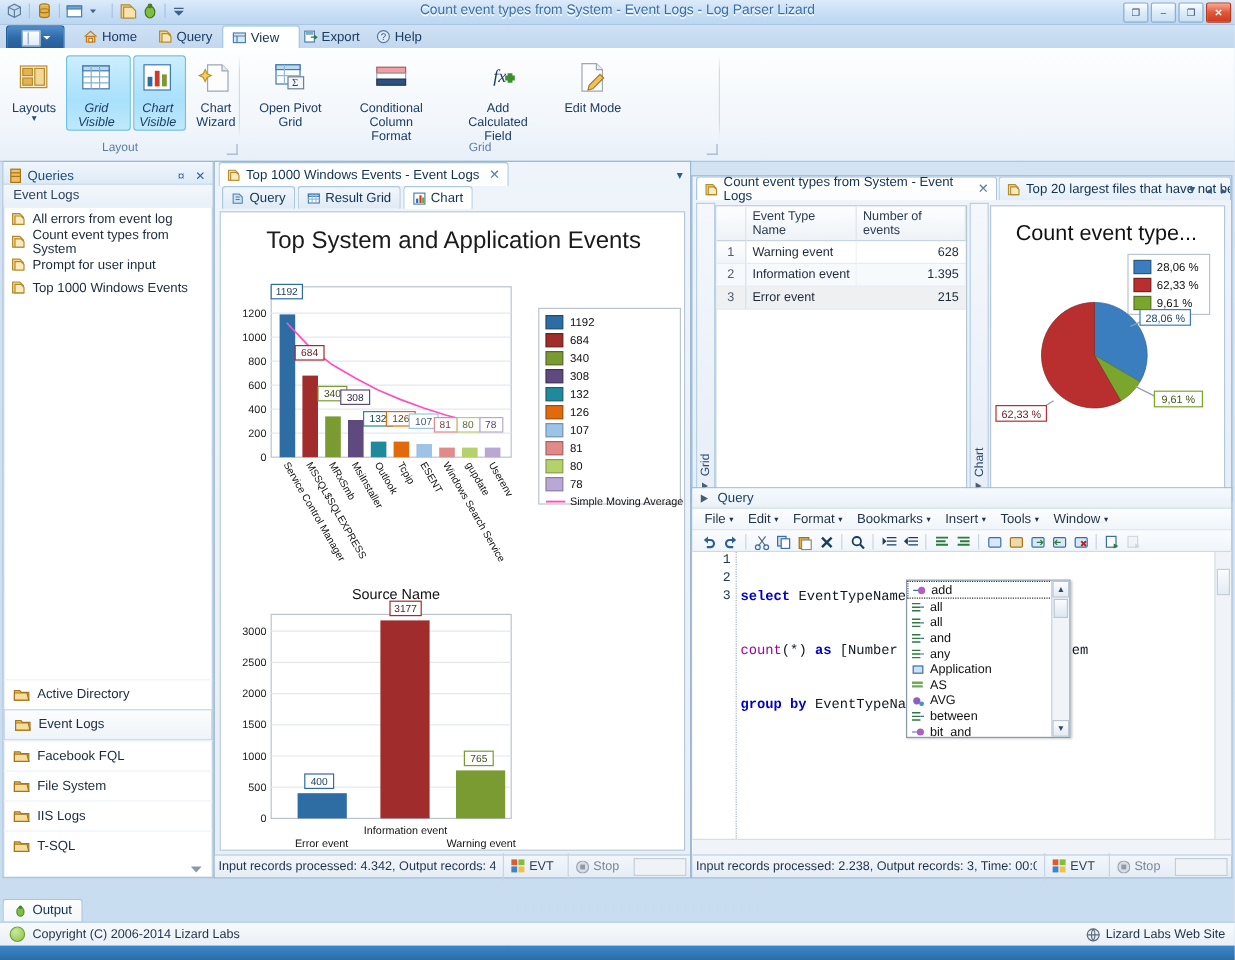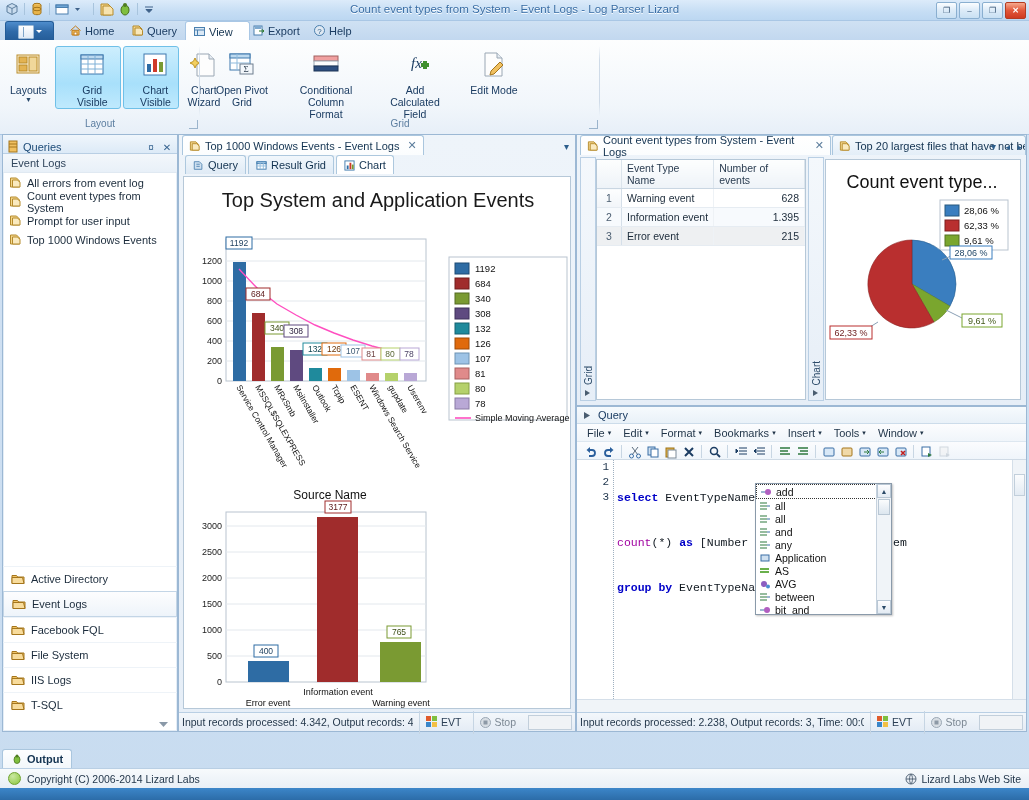--- a/index.html
+++ b/index.html
@@ -53,21 +53,21 @@
   .rgroup .gl{position:absolute;bottom:1px;left:0;right:0;text-align:center;
     font-size:10px;color:#5c7ea0;}
   .rgroup .gdiv{position:absolute;right:0;top:4px;bottom:14px;width:1px;
     background:linear-gradient(transparent,#cfdbe8 20%,#cfdbe8 80%,transparent);}
   .rgroup .dlg{position:absolute;right:2px;bottom:1px;width:8px;height:8px;
     border:1px solid #9bb4cc;border-width:0 1px 1px 0;}
   .rbtn{display:inline-flex;flex-direction:column;align-items:center;justify-content:flex-start;
     width:auto;padding:3px 6px 0 6px;border-radius:3px;text-align:center;
     font-size:10.5px;color:#1b3c62;line-height:1.15;vertical-align:top;}
   .rbtn.sel{background:linear-gradient(#cdeefd,#a8e0fb 60%,#bfe9fd);
-    border:1px solid #6fc0e8;padding:2px 5px 0 14px;}
+    border:1px solid #6fc0e8;padding:2px 5px 0 2px;font-style:italic;}
   .ricon{width:32px;height:32px;margin-bottom:3px;position:relative;display:block;}
 
   
   .work{position:absolute;left:0;right:0;top:134px;bottom:68px;}
 
   
   .qpanel{position:absolute;left:2px;top:0;width:174px;bottom:0;
     background:#fff;border:1px solid #9cb8d4;box-shadow:0 0 0 1px #e4edf6 inset;}
   .qhead{height:18px;background:linear-gradient(#f0f6fc,#dceaf7);
     border-bottom:1px solid #b9cfe4;display:flex;align-items:flex-end;padding:0 4px;gap:4px;}
@@ -145,21 +145,21 @@
   .vscroll{position:absolute;right:0;top:0;bottom:0;width:13px;background:#f0f4f8;border-left:1px solid #d5dfe9;}
   .vscroll .thumb{margin:14px 1px;height:20px;background:linear-gradient(#fbfcfd,#e3ebf3);border:1px solid #c2cfdb;}
   .hscroll{position:absolute;left:0;right:0;bottom:0;height:13px;background:#f0f4f8;border-top:1px solid #d5dfe9;}
 
   .acbox{position:absolute;background:#fff;border:1px solid #8a9aaa;box-shadow:1px 1px 2px rgba(0,0,0,.25);}
   .acrow{height:13px;display:flex;align-items:center;gap:4px;padding-left:2px;font-size:10.5px;color:#111;}
   .acrow.sel{border:1px dotted #333;background:#fff;}
   .acicon{width:13px;height:11px;display:flex;align-items:center;justify-content:center;}
 
   
-  .outtabs{position:absolute;left:2px;bottom:32px;height:19px;display:flex;align-items:flex-end;font-weight:bold;}
+  .outtabs{position:absolute;left:2px;bottom:32px;height:19px;display:flex;align-items:flex-end;}
   .otab{height:18px;display:flex;align-items:center;gap:4px;padding:0 8px;font-size:11px;color:#123250;
     background:linear-gradient(#fdfeff,#f2f7fb);border:1px solid #aac6de;border-bottom:none;border-radius:3px 3px 0 0;}
   .appstatus{position:absolute;left:0;right:0;bottom:12px;height:19px;
     background:linear-gradient(#f7fafc,#e8eff6);border-top:1px solid #b9cfe4;
     display:flex;align-items:center;padding:0 8px;font-size:10.5px;color:#1f3347;}
   .bluestrip{position:absolute;left:0;right:0;bottom:0;height:12px;background:linear-gradient(#3c86c9,#2c6ca8);}
   svg{display:block;}
 </style>
 </head>
 <body>
@@ -735,21 +735,21 @@
                 <circle cx="5.5" cy="5.5" r="5" fill="#d8dee4" stroke="#9aa7b4"></circle>
                 <rect x="3.5" y="3.5" width="4" height="4" fill="#8d99a6"></rect>
               </svg>
           </span>
           <span>Stop</span>
         </span>
         <span class="sb-box"></span>
       </div>
     </div>
 
-    <div class="docpanel" style="left:576px;right:2px;top:0;height:270px;">
+    <div class="docpanel" style="left:576px;right:2px;top:12px;height:270px;">
       <div class="doctabs">
         <div class="dtab active">
           <span>
             <svg width="12" height="12" viewBox="0 0 13 13">
                 <path d="M1.5 2h6l3 3v6h-9z" fill="#f5d78e" stroke="#b58b2c"></path>
                 <path d="M3.5 4h5l2.5 2.5V11h-7.5z" fill="#faeabf" stroke="#b58b2c"></path>
               </svg>
           </span>
           <span>Count event types from System - Event Logs</span>
           <span class="x">✕</span>

